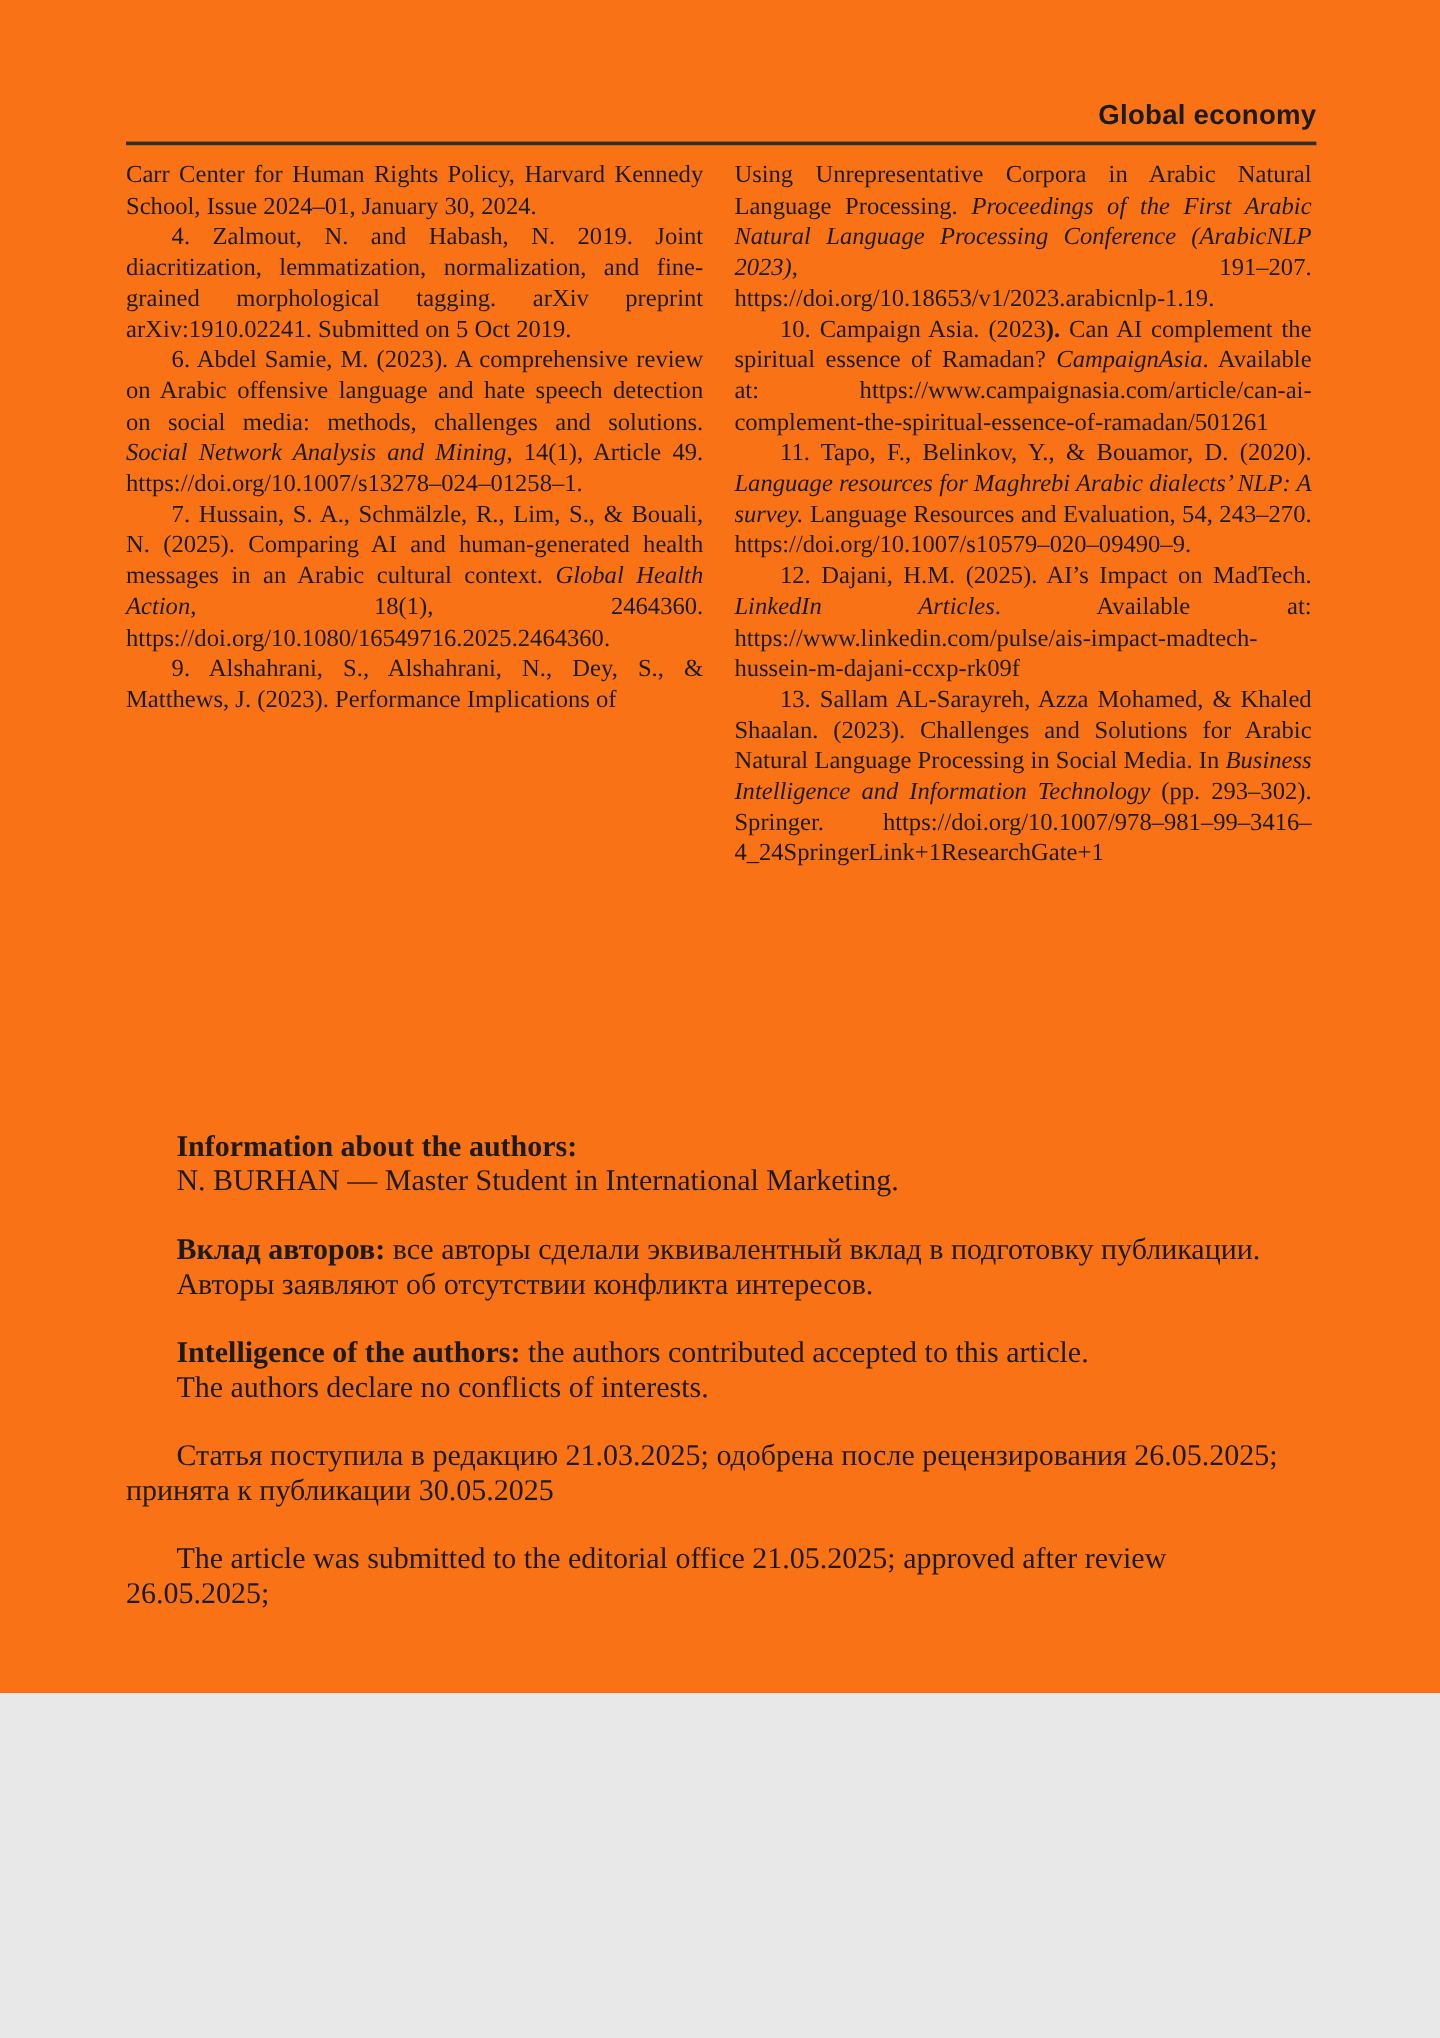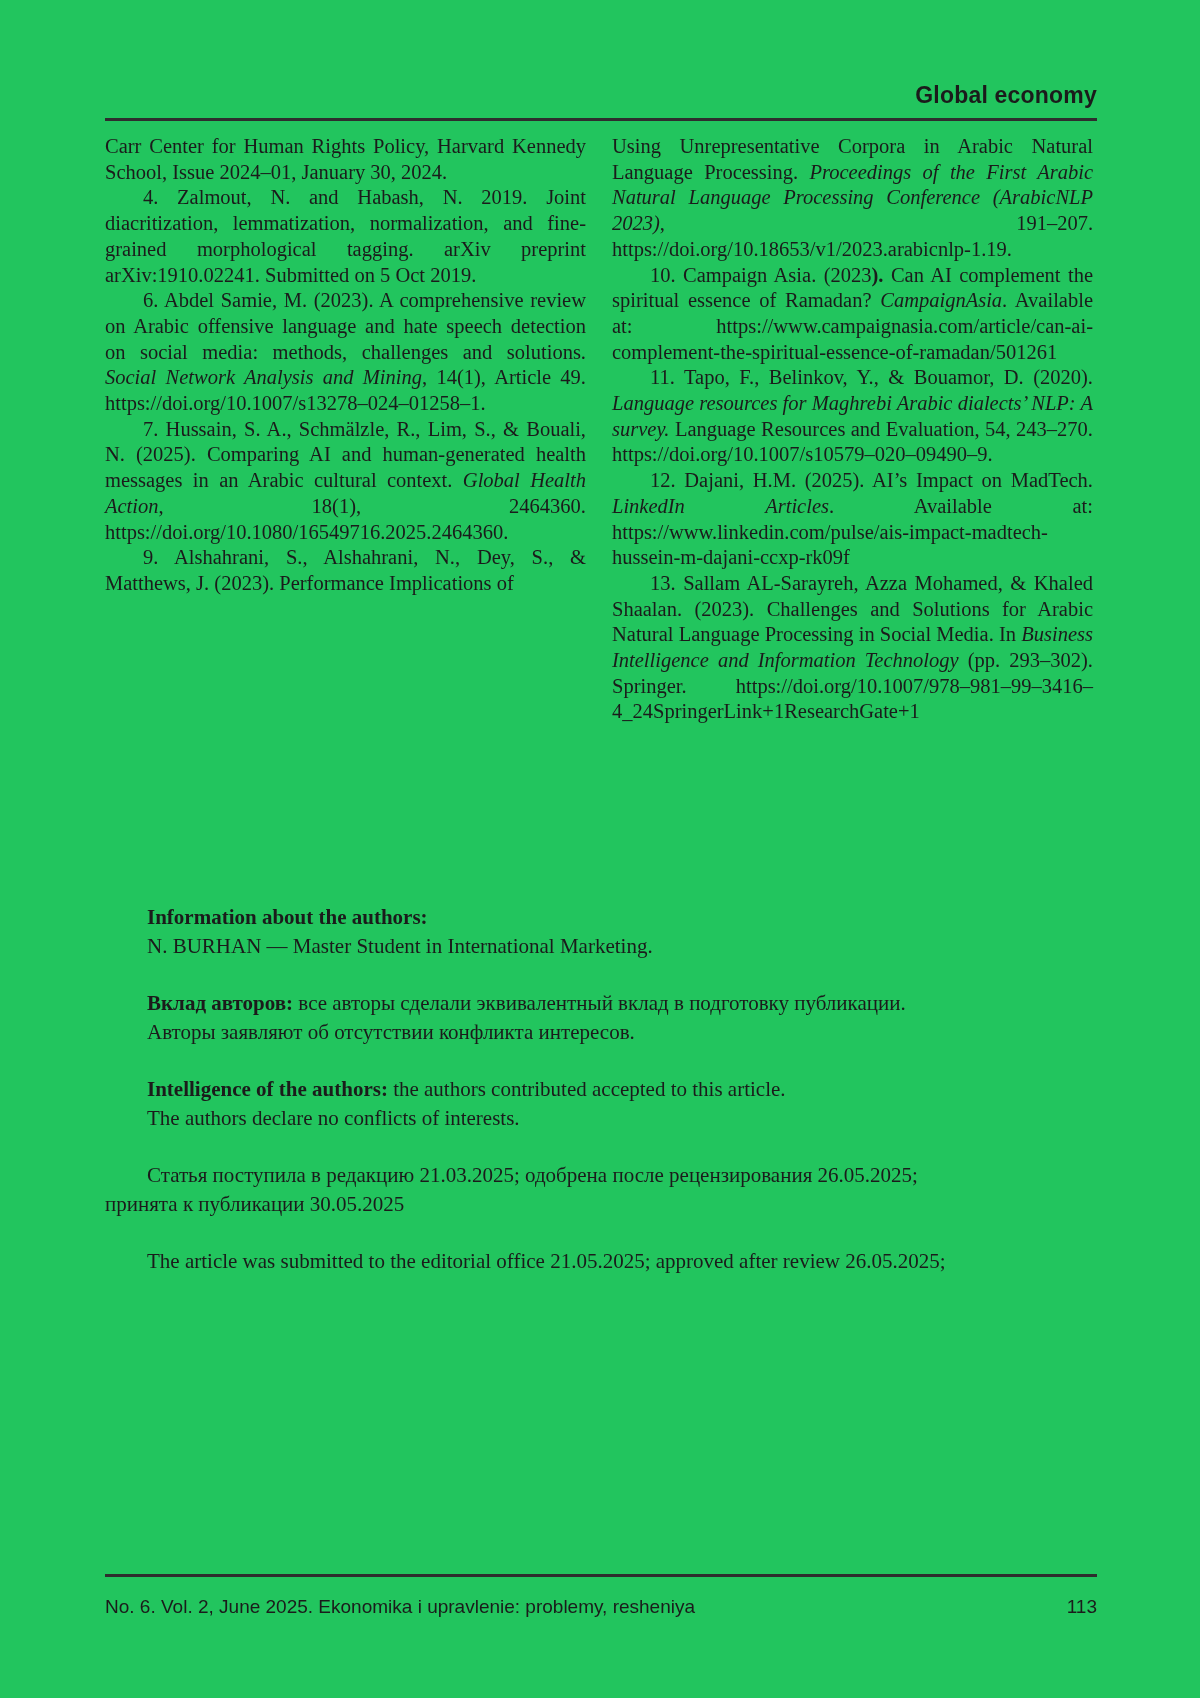--- a/index.html
+++ b/index.html
@@ -1,21 +1,21 @@
 <!DOCTYPE html>
 <html><head>
 <meta charset="utf-8">
 <style>
   * { margin: 0; padding: 0; box-sizing: border-box; }
   html, body { background: #e8e8e8; }
   .page {
     position: relative;
     width: 1200px;
-    height: 1698px;
-    background: #22c55e;
+    height: 1411px;
+    background: #f97316;
     font-family: "Liberation Serif", serif;
     color: #1b1b1b;
     margin: 0 auto;
     overflow: hidden;
   }
   .page-header { padding: 0 103px 0 105px; }
   .section-title {
     margin-top: 82px;
     text-align: right;
     font-family: "Liberation Sans", sans-serif;
@@ -41,24 +41,24 @@
     line-height: 25.7px;
     text-align: justify;
     overflow-wrap: anywhere;
   }
   .ref-par { text-indent: 38px; }
   .ref-par.cont { text-indent: 0; }
   .it { font-style: italic; }
   .bd { font-weight: 700; }
   .back-matter {
     position: absolute;
-    top: 903px;
+    top: 941px;
     left: 105px;
     width: 992px;
-    font-size: 21px;
+    font-size: 25px;
   }
   .block { margin-bottom: 28px; }
   .block .line { line-height: 29px; }
   .block.padded .line { padding-left: 42px; }
   .line.ind { text-indent: 42px; }
   .bold { font-weight: 700; }
   .page-footer {
     position: absolute;
     top: 1574px;
     left: 105px;

